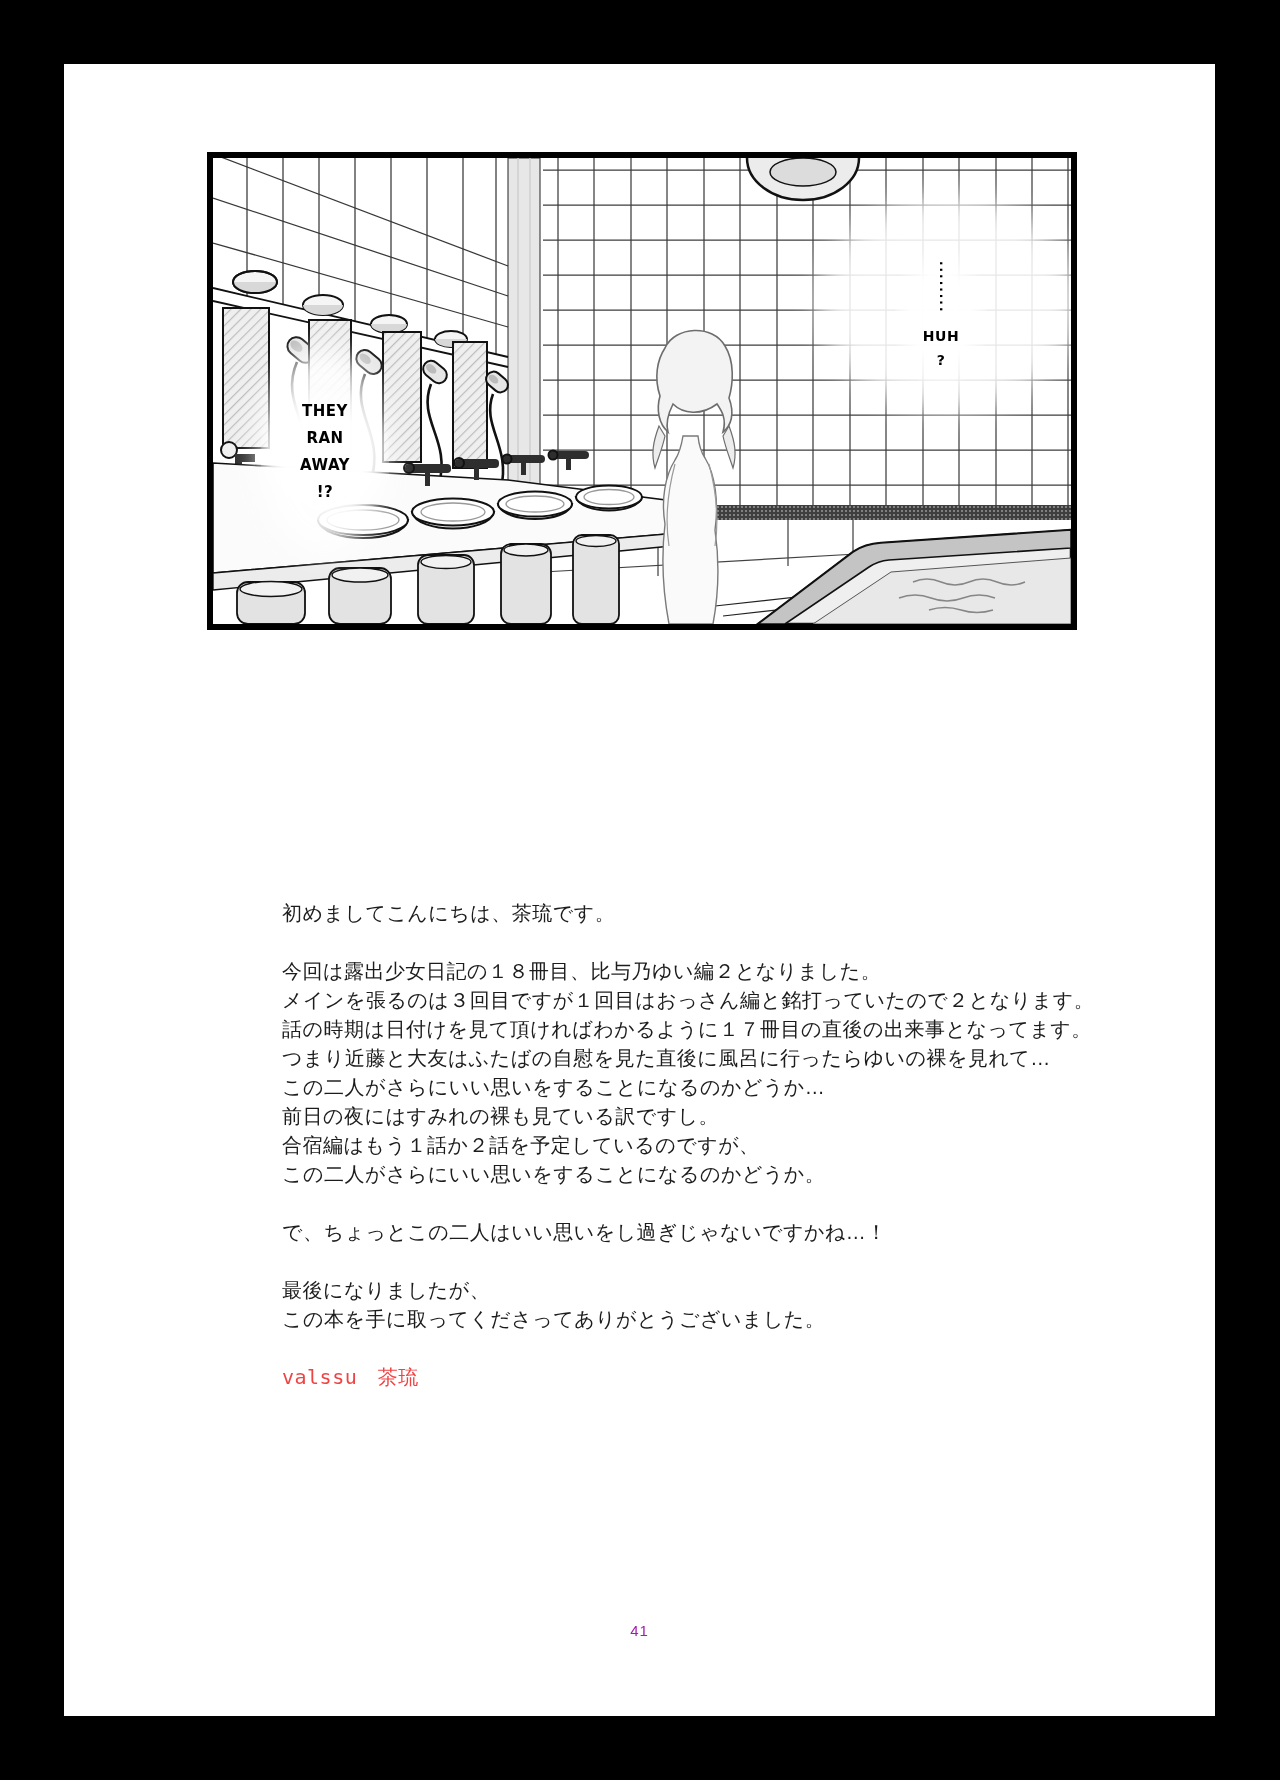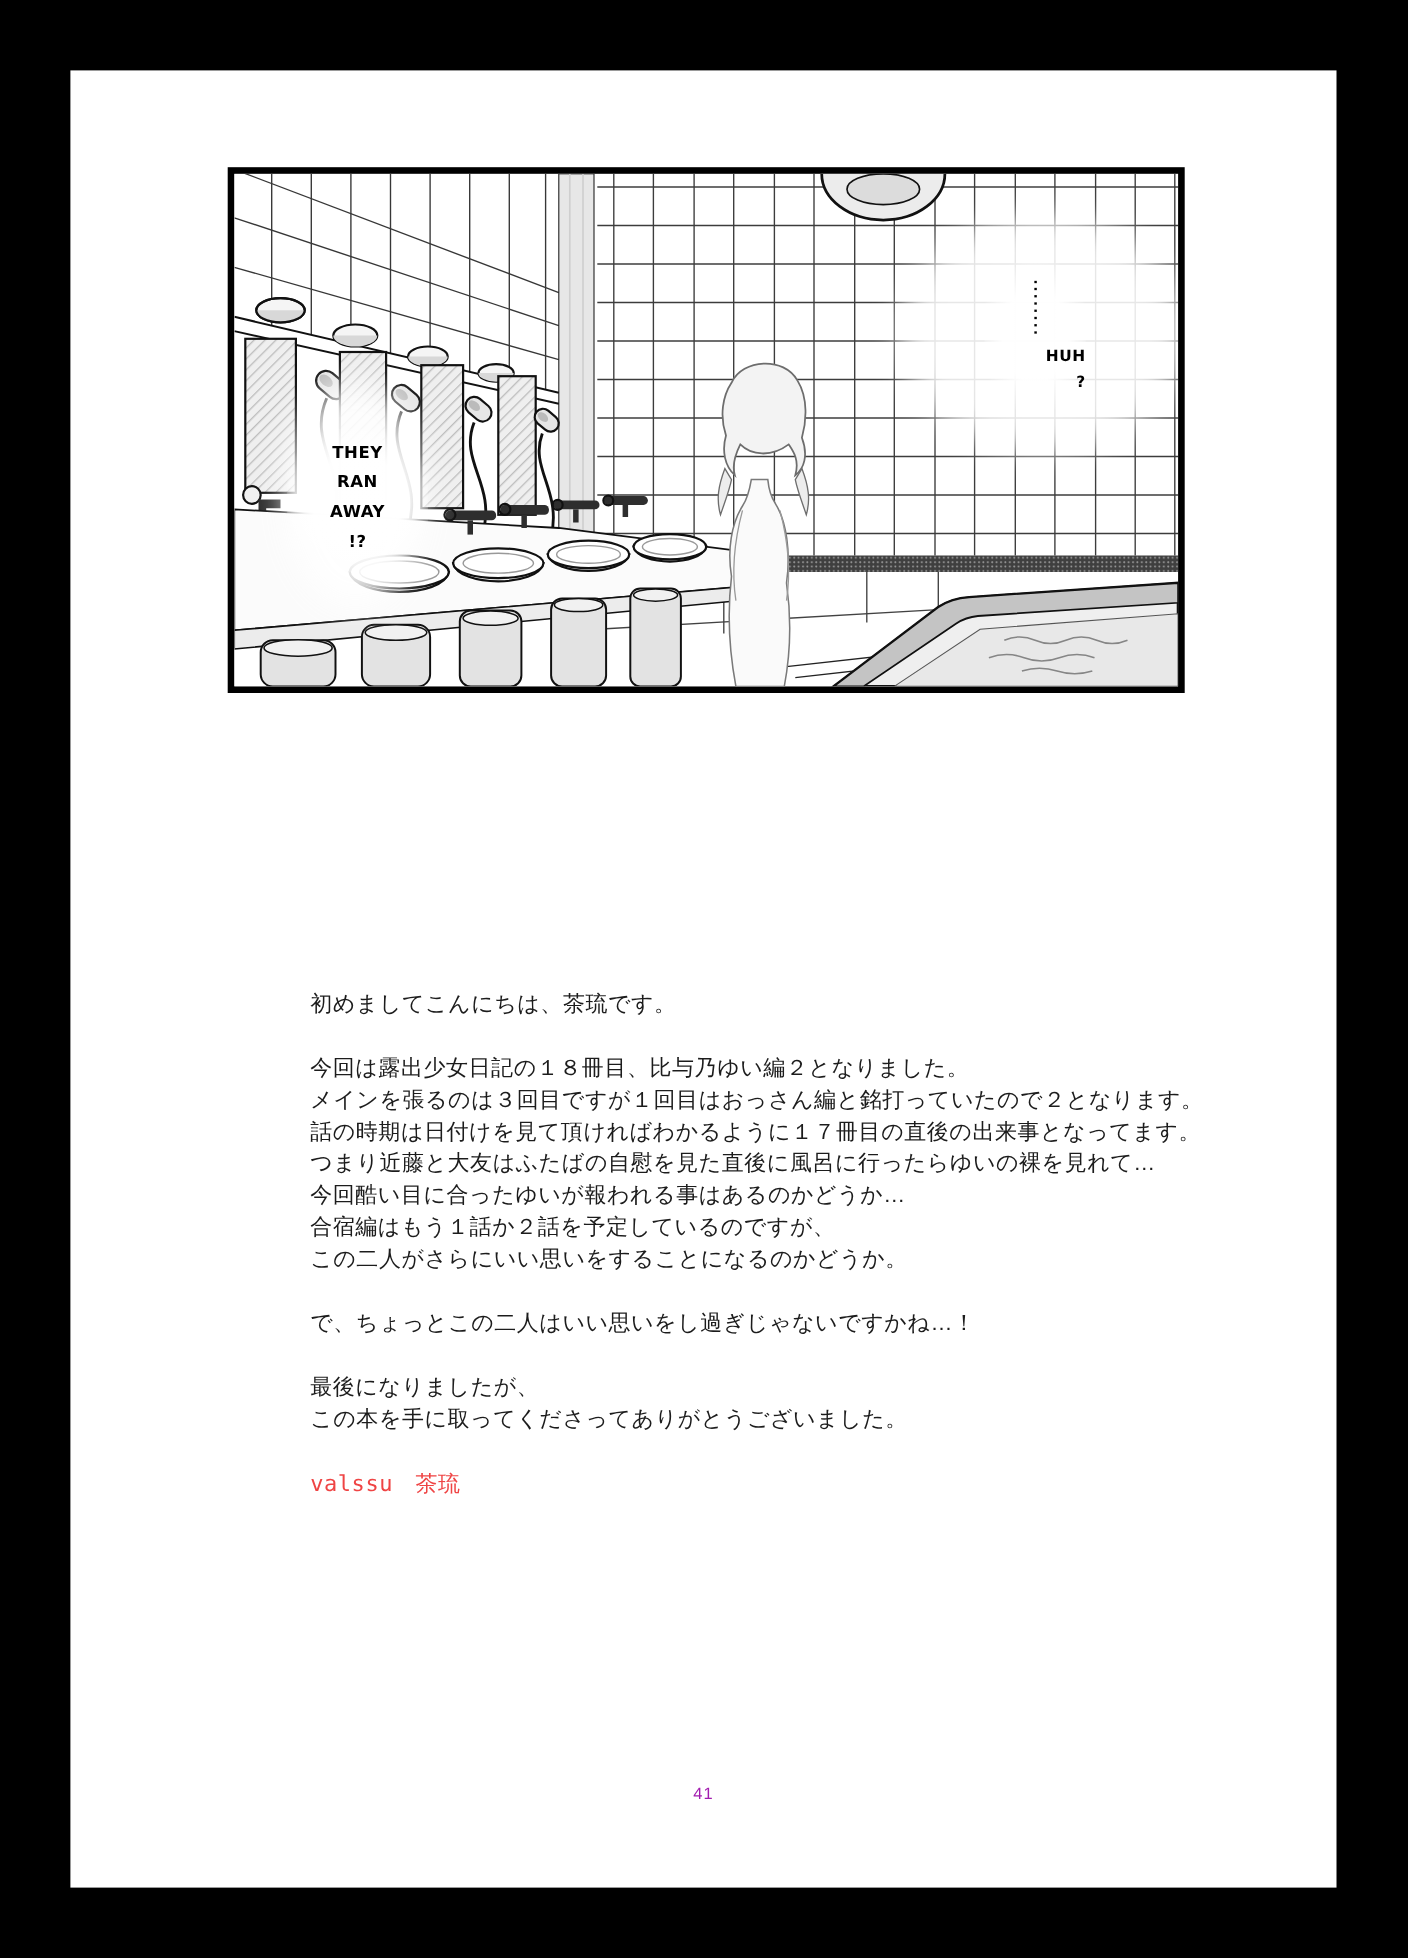--- a/index.html
+++ b/index.html
@@ -30,22 +30,22 @@
     font-family:"DejaVu Sans", sans-serif;
     font-weight:700;
     color:#000;
     background:radial-gradient(ellipse at center, rgba(255,255,255,.97) 45%, rgba(255,255,255,0) 78%);
   }
   .speech-left{
     left:48px;top:232px;width:128px;padding:8px 0 14px 0;
     font-size:15px;line-height:27px;letter-spacing:.5px;
   }
   .speech-right{
-    left:682px;top:80px;width:92px;padding:6px 0 12px 0;
-    font-size:14px;line-height:24px;letter-spacing:.5px;text-align:right;
+    left:682px;top:92px;width:92px;padding:6px 0 12px 0;
+    font-size:14px;line-height:24px;letter-spacing:.5px;
   }
   .dots{
     writing-mode:vertical-rl;
     margin:0 auto 6px auto;
     font-size:12px;
     letter-spacing:2px;
     line-height:12px;
     height:62px;
     font-weight:700;
   }
@@ -343,21 +343,22 @@
     </div>
   </div>
 
   <div class="afterword">
     <div class="aft-line">初めましてこんにちは、茶琉です。</div>
     <div class="aft-line"></div>
     <div class="aft-line">今回は露出少女日記の１８冊目、比与乃ゆい編２となりました。</div>
     <div class="aft-line">メインを張るのは３回目ですが１回目はおっさん編と銘打っていたので２となります。</div>
     <div class="aft-line">話の時期は日付けを見て頂ければわかるように１７冊目の直後の出来事となってます。</div>
     <div class="aft-line">つまり近藤と大友はふたばの自慰を見た直後に風呂に行ったらゆいの裸を見れて…</div>
-    <div class="aft-line">今回酷い目に合ったゆいが報われる事はあるのかどうか…</div>
+    <div class="aft-line">この二人がさらにいい思いをすることになるのかどうか…</div>
+    <div class="aft-line">前日の夜にはすみれの裸も見ている訳ですし。</div>
     <div class="aft-line">合宿編はもう１話か２話を予定しているのですが、</div>
     <div class="aft-line">この二人がさらにいい思いをすることになるのかどうか。</div>
     <div class="aft-line"></div>
     <div class="aft-line">で、ちょっとこの二人はいい思いをし過ぎじゃないですかね…！</div>
     <div class="aft-line"></div>
     <div class="aft-line">最後になりましたが、</div>
     <div class="aft-line">この本を手に取ってくださってありがとうございました。</div>
     <div class="aft-line"></div>
     <div class="signature">valssu　茶琉</div>
   </div>

